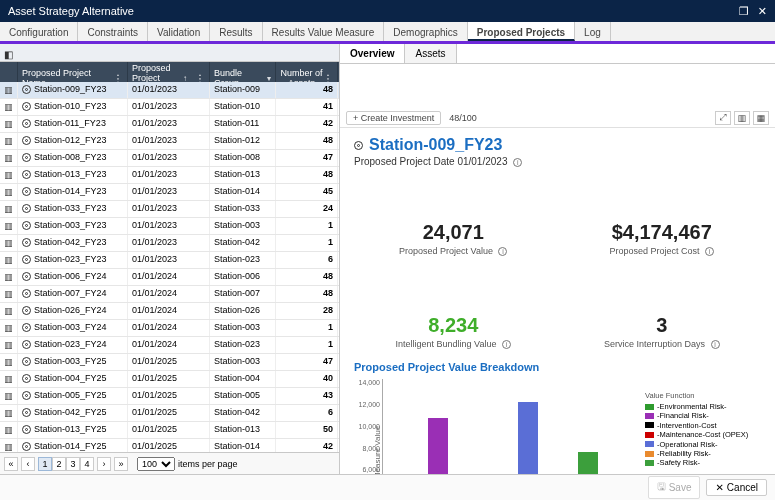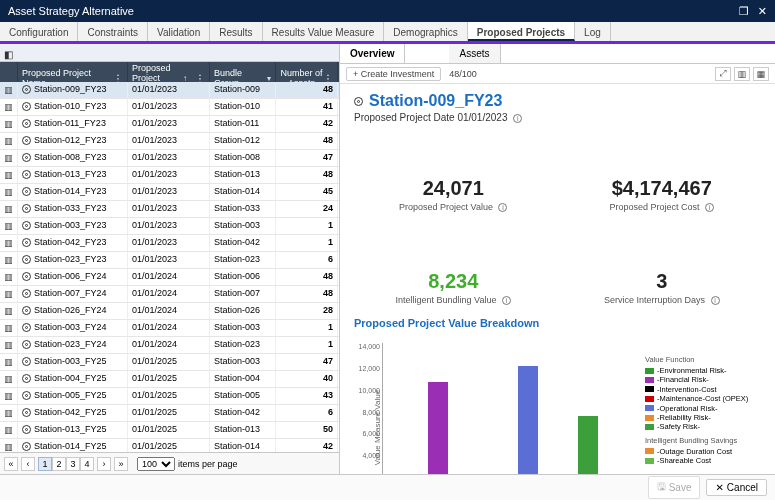--- a/index.html
+++ b/index.html
@@ -42,42 +42,42 @@
   .target-icon::after { content:''; position:absolute; inset: 2px; border:1px solid #333; border-radius:50%; }
   .bar-icon { font-size: 9px; color: #333; }
 
   .pager { height: 22px; border-top: 1px solid #c8c8c8; display: flex; align-items: center; font-size: 9px; gap: 3px; padding: 0 4px; background: #f8f8f8; }
   .pager .pg { width: 14px; height: 14px; border: 1px solid #ccc; display: inline-flex; align-items: center; justify-content: center; cursor: pointer; background: #fff; }
   .pager .pg.active { background: #e0e9f4; border-color: #9cb8d8; }
   .pager .sel { height: 14px; font-size: 9px; margin-left: 6px; }
 
   
   .right { flex: 1; display: flex; flex-direction: column; }
-  .subtabs { height: 20px; border-bottom: 1px solid #c8c8c8; display: flex; font-size: 10px; gap: 44px; }
+  .subtabs { height: 20px; border-bottom: 1px solid #c8c8c8; display: flex; font-size: 10px; }
   .subtabs .stab { padding: 0 10px; line-height: 19px; border-right: 1px solid #c8c8c8; cursor: pointer; background: #f4f4f4; }
   .subtabs .stab.active { background: #fff; font-weight: bold; }
 
-  .proj-toolbar { height: 20px; border-bottom: 1px solid #e0e0e0; display: flex; align-items: center; justify-content: space-between; padding: 0 6px; font-size: 9px; color: #444; }
+  .proj-toolbar { height: 20px; border-bottom: 1px solid #e0e0e0; display: flex; align-items: center; justify-content: space-between; padding: 0 6px; font-size: 9px; color: #444; margin-top: 44px; }
   .proj-toolbar .btn { border: 1px solid #ccc; padding: 1px 6px; border-radius: 2px; cursor: pointer; background: #fff; }
   .proj-toolbar .right-icons { display: flex; gap: 3px; }
   .proj-toolbar .right-icons span { width: 16px; height: 14px; border: 1px solid #ccc; display: inline-flex; align-items: center; justify-content: center; cursor: pointer; font-size: 9px; }
 
   .proj-content { padding: 8px 14px; overflow: hidden; flex: 1; display: flex; flex-direction: column; }
   .proj-title { display: flex; align-items: center; gap: 6px; margin-bottom: 2px; }
   .proj-title h2 { font-size: 16px; color: #1b6ec2; font-weight: bold; }
   .proj-sub { font-size: 10px; color: #333; margin-bottom: 10px; }
   .info-icon { display:inline-block; width:9px; height:9px; border:1px solid #777; border-radius:50%; font-size:7px; line-height:8px; text-align:center; color:#777; margin-left:3px; }
 
   .metrics { display: grid; grid-template-columns: 1fr 1fr; row-gap: 14px; column-gap: 10px; margin-bottom: 12px; }
   .metric { text-align: center; margin-top: 44px; }
   .metric .val { font-size: 20px; font-weight: bold; color: #222; }
   .metric .val.green { color: #3fae2a; }
   .metric .lbl { font-size: 9px; color: #555; margin-top: 2px; }
 
-  .chart-title { font-size: 11px; font-weight: bold; color: #1b6ec2; margin-bottom: 14px; }
+  .chart-title { font-size: 11px; font-weight: bold; color: #1b6ec2; margin-bottom: 6px; }
 
   .chart-area { flex: 1; display: flex; }
   .chart-inner { flex: 1; display: flex; align-items: flex-end; position: relative; padding-left: 38px; padding-right: 4px; height: 160px; }
   .y-axis { position: absolute; left: 28px; top: 0; bottom: 0; width: 1px; background: #aaa; }
   .y-ticks { position: absolute; left: 0; top: 0; bottom: 0; width: 26px; display: flex; flex-direction: column-reverse; justify-content: space-between; font-size: 7px; color: #666; text-align: right; }
   .y-label { position: absolute; left: -14px; top: 50%; transform: rotate(-90deg); transform-origin: center; font-size: 8px; color: #666; white-space: nowrap; }
   .bars { display: flex; align-items: flex-end; gap: 10px; width: 100%; height: 100%; border-bottom: 1px solid #aaa; padding: 0 6px; }
   .bar { width: 20px; }
   .legend { width: 120px; font-size: 7.5px; padding: 8px 0 0 4px; }
   .legend .leg-title { color: #555; margin-top: 4px; margin-bottom: 2px; }

